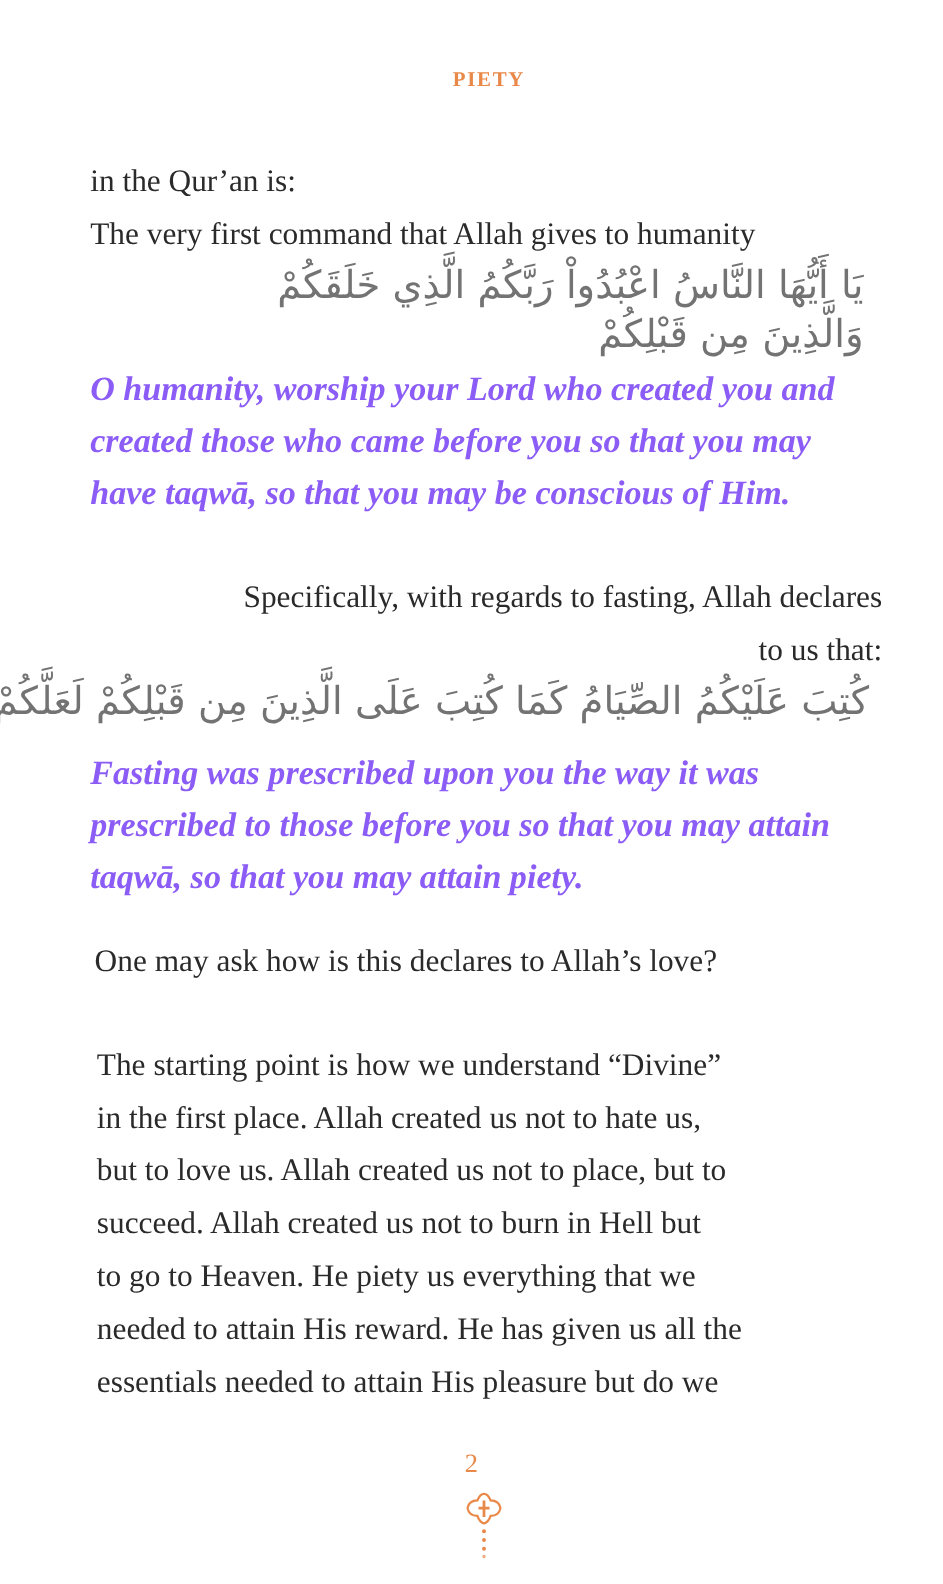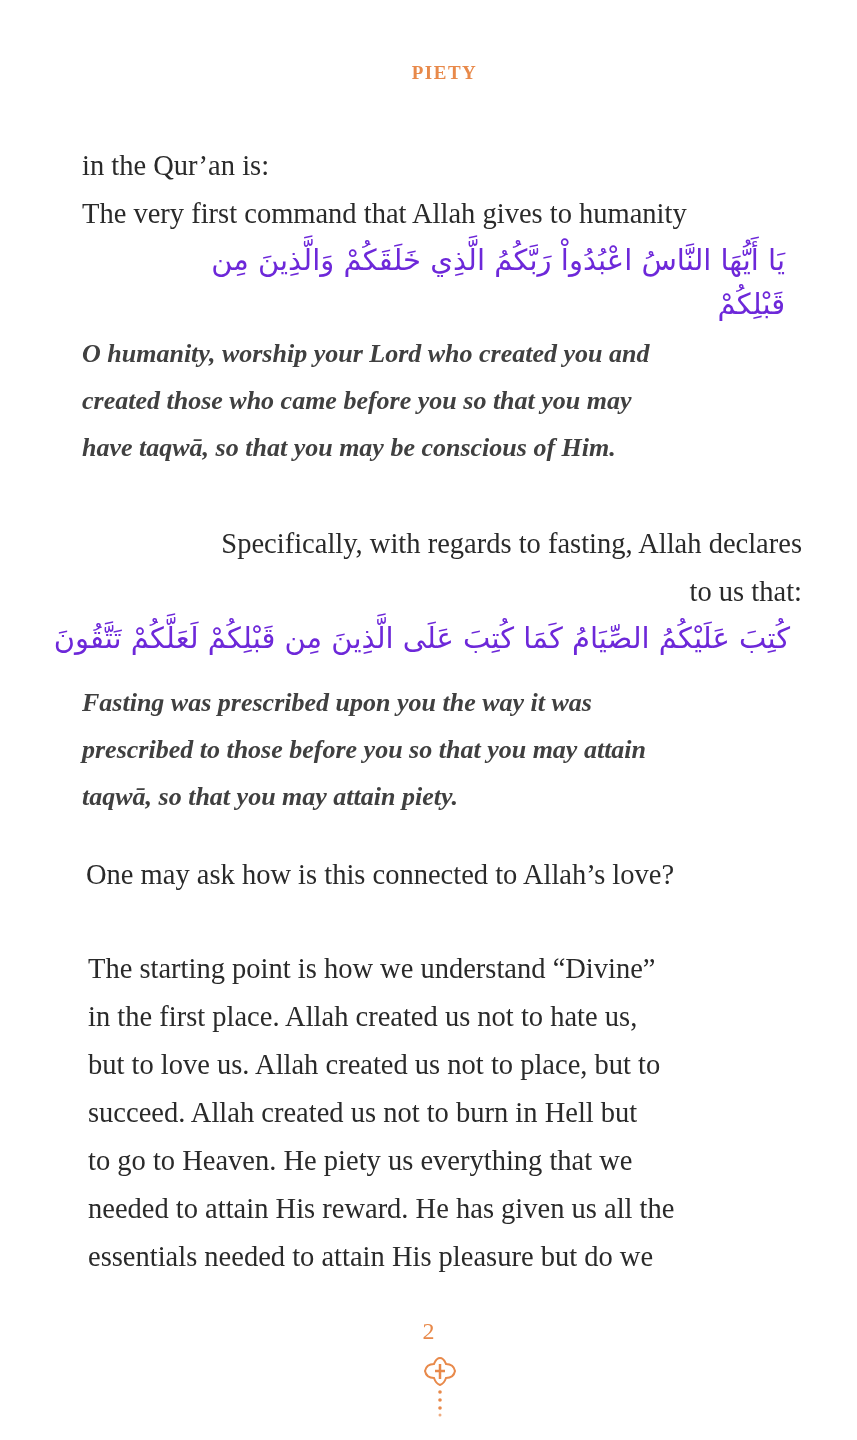--- a/index.html
+++ b/index.html
@@ -1,23 +1,23 @@
 <!DOCTYPE html>
 <html><head>
 <meta charset="utf-8">
 <style>
   html, body { margin: 0; padding: 0; background: #ffffff; }
   body { width: 857px; height: 1440px; position: relative; overflow: hidden;
          font-family: "Liberation Serif", "DejaVu Serif", serif; color: #2a2a2a; }
   .header { position: absolute; top: 62px; left: 16px; width: 857px; text-align: center;
             font-size: 19px; letter-spacing: 1.5px; color: #e8894a; font-weight: bold; }
   .p { position: absolute; left: 82px; width: 720px; font-size: 28.5px; line-height: 48px; }
-  .it { font-style: italic; font-weight: bold; color: #404040; font-size: 26px; line-height: 47px; }
-  .ar { position: absolute; direction: rtl; text-align: right; font-size: 29px; line-height: 44px;
-        font-family: "DejaVu Sans", sans-serif; color: #6d28d9; }
+  .it { font-style: italic; font-weight: bold; color: #8b5cf6; font-size: 31px; line-height: 47px; }
+  .ar { position: absolute; direction: rtl; text-align: right; font-size: 35px; line-height: 44px;
+        font-family: "DejaVu Sans", sans-serif; color: #737373; }
   .pagenum { position: absolute; top: 1318px; left: 0; width: 857px; text-align: center;
              font-size: 24px; color: #e8894a; }
   .ornament { position: absolute; top: 1355px; left: 420px; width: 40px; height: 62px; }
 </style>
 </head>
 <body>
 
 <div class="header">PIETY</div>
 
 <div class="p" style="top:142px;">
@@ -44,21 +44,21 @@
   <div>كُتِبَ عَلَيْكُمُ الصِّيَامُ كَمَا كُتِبَ عَلَى الَّذِينَ مِن قَبْلِكُمْ لَعَلَّكُمْ تَتَّقُونَ</div>
 </div>
 
 <div class="p it" style="top:663px;margin-top:16px;">
   <div>Fasting was prescribed upon you the way it was</div>
   <div>prescribed to those before you so that you may attain</div>
   <div>taqwā, so that you may attain piety.</div>
 </div>
 
 <div class="p" style="top:851px; left:86px;">
-  <div>One may ask how is this connected to Allah’s love?</div>
+  <div>One may ask how is this declares to Allah’s love?</div>
 </div>
 
 <div class="p" style="top:945px; left:88px;">
   <div>The starting point is how we understand “Divine”</div>
   <div>in the first place. Allah created us not to hate us,</div>
   <div>but to love us. Allah created us not to place, but to</div>
   <div>succeed. Allah created us not to burn in Hell but</div>
   <div>to go to Heaven. He piety us everything that we</div>
   <div>needed to attain His reward. He has given us all the</div>
   <div>essentials needed to attain His pleasure but do we</div>

